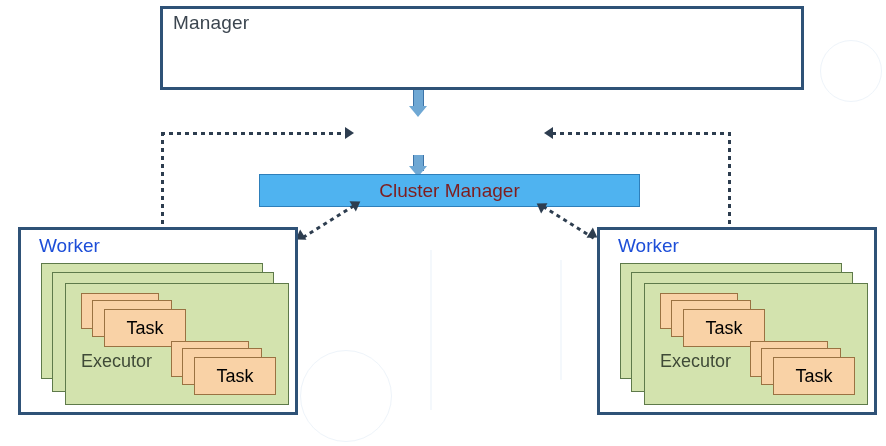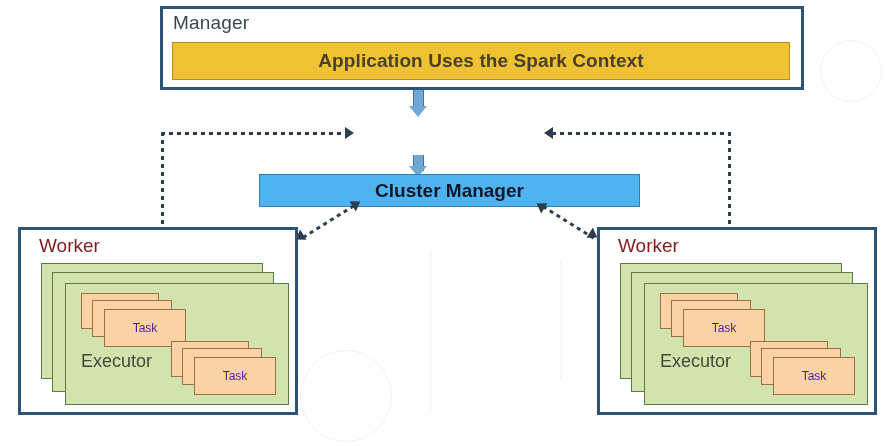--- a/index.html
+++ b/index.html
@@ -99,22 +99,22 @@
     height: 33px;
     background: #4fb3f0;
     border: 1px solid #2e7fba;
     box-sizing: border-box;
     display: flex;
     align-items: center;
     justify-content: center;
   }
   #cluster-manager span {
     font-size: 19px;
-    font-weight: bold;
-    color: #0f172a;
+    font-weight: normal;
+    color: #7f1d1d;
     text-align: center;
   }
 
   
   .worker-box {
     position: absolute;
     top: 227px;
     width: 280px;
     height: 188px;
     background: #ffffff;
@@ -122,21 +122,21 @@
     box-sizing: border-box;
   }
   #worker-left  { left: 18px; }
   #worker-right { left: 597px; }
 
   .worker-label {
     position: absolute;
     left: 18px;
     top: 5px;
     font-size: 19px;
-    color: #7f1d1d;
+    color: #1d4ed8;
   }
 
   
   .exec-stack {
     position: absolute;
     left: 20px;
     top: 33px;
     width: 248px;
     height: 142px;
   }
@@ -165,22 +165,22 @@
     position: absolute;
     background: #f9d2a6;
     border: 1px solid #9a7242;
     box-sizing: border-box;
   }
   .task-c1 { left: 0px;  top: 0px;  width: 78px; height: 36px; }
   .task-c2 { left: 11px; top: 7px;  width: 80px; height: 37px; }
   .task-c3 { left: 23px; top: 16px; width: 82px; height: 38px;
              display: flex; align-items: center; justify-content: center; }
   .task-c3 span {
-    font-size: 12px;
-    color: #4c1d95;
+    font-size: 18px;
+    color: #000000;
   }
   .task-a { left: 40px;  top: 30px; width: 110px; height: 56px; }
   .task-b { left: 130px; top: 78px; width: 110px; height: 56px; }
 
   
   .conn { position: absolute; pointer-events: none; }
 
   
   .blue-line {
     position: absolute;
@@ -238,23 +238,20 @@
 
 <div id="canvas">
 
   <div class="wm" style="left:300px;top:350px;width:90px;height:90px;"></div>
   <div class="wm" style="left:820px;top:40px;width:60px;height:60px;"></div>
   <div class="wm2" style="left:430px;top:250px;width:2px;height:160px;"></div>
   <div class="wm2" style="left:560px;top:260px;width:2px;height:120px;"></div>
 
   <div id="driver-box"></div>
   <div id="driver-label">Manager</div>
-  <div id="app-box">
-    <span>Application Uses the Spark Context</span>
-  </div>
 
   <div class="conn">
     <div class="blue-line" style="left:413px;top:90px;width:11px;height:20px;"></div>
     <div class="blue-head" style="left:409px;top:106px;"></div>
   </div>
 
 
   <div class="conn">
     <div class="blue-line" style="left:413px;top:155px;width:11px;height:16px;"></div>
     <div class="blue-head" style="left:409px;top:166px;"></div>

